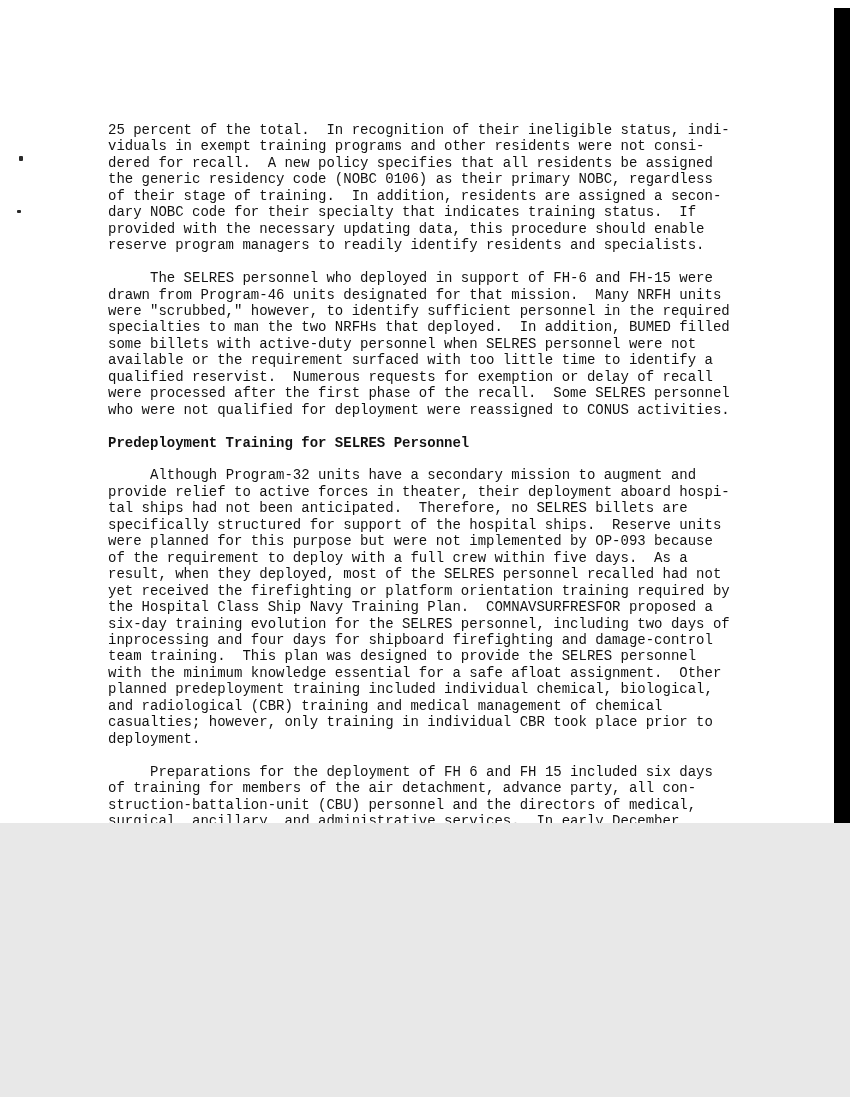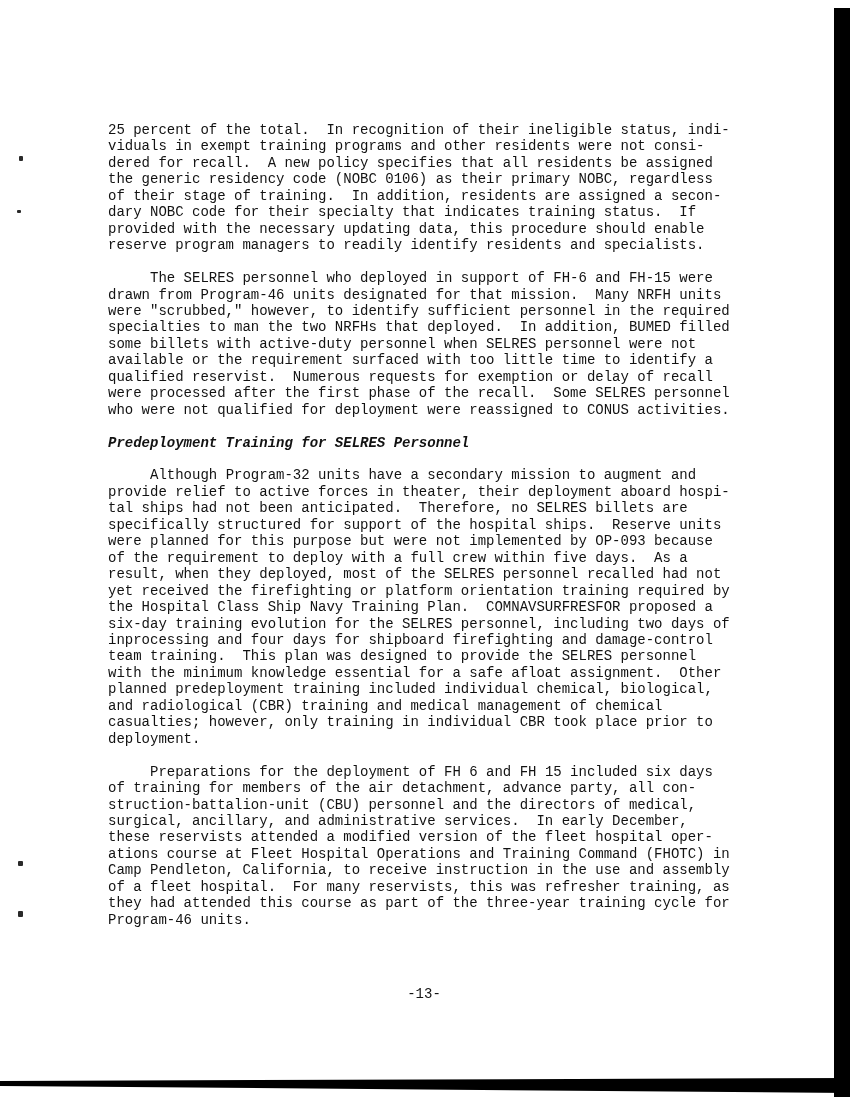--- a/index.html
+++ b/index.html
@@ -1,19 +1,19 @@
 <!DOCTYPE html>
 <html><head>
 <meta charset="utf-8">
 <style>
   html, body { margin: 0; padding: 0; background: #e8e8e8; }
   .page {
     position: relative;
     width: 850px;
-    height: 1097px;
+    height: 823px;
     background: #ffffff;
     overflow: hidden;
     font-family: "Liberation Mono", "DejaVu Sans Mono", monospace;
     color: #121212;
   }
   .textblock {
     position: absolute;
     left: 108px;
     top: 122px;
     width: 660px;
@@ -24,21 +24,20 @@
   .para {
     margin: 0 0 16.45px 0;
     white-space: pre-wrap;
   }
   .heading {
     margin: 0 0 16.45px 0;
     font-size: 14px;
     line-height: 16.45px;
     font-weight: bold;
     white-space: pre-wrap;
-    font-style: italic;
   }
   .page-number {
     position: absolute;
     left: 108px;
     top: 986px;
     width: 632px;
     text-align: center;
     font-size: 14px;
     line-height: 16.45px;
     white-space: pre;

